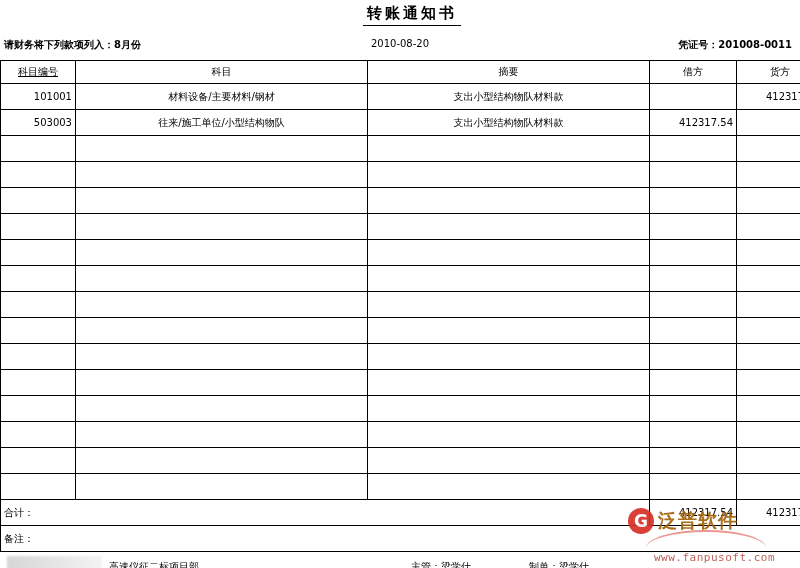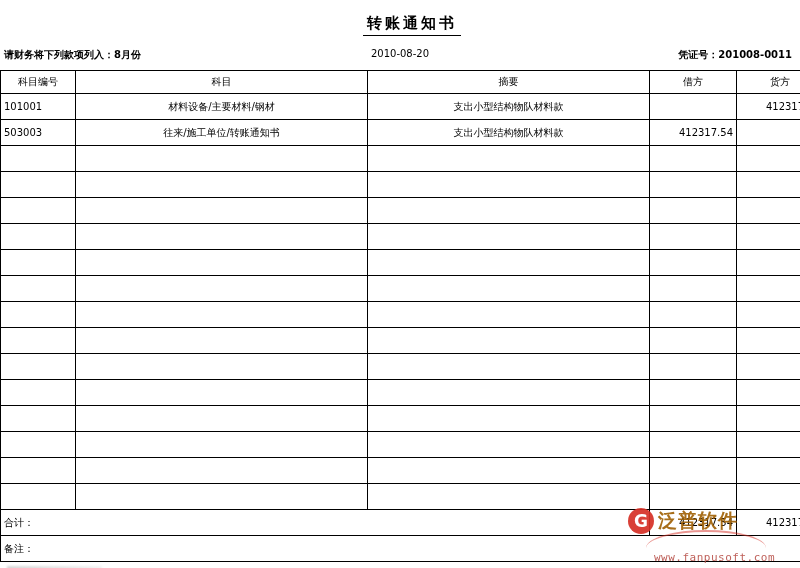--- a/index.html
+++ b/index.html
@@ -18,21 +18,21 @@
   .page {
     position: relative;
     width: 800px;
     height: 568px;
     box-sizing: border-box;
   }
 
   
   .title-wrap {
     text-align: center;
-    padding-top: 13px;
+    padding-top: 3px;
     margin-left: 24px;
   }
   .doc-title {
     display: inline-block;
     font-size: 15px;
     font-weight: bold;
     letter-spacing: 3px;
     border-bottom: 1px solid #000;
     padding: 0 4px 2px 4px;
   }
@@ -80,27 +80,27 @@
     padding: 0 3px;
     height: 25px;
     overflow: hidden;
     white-space: nowrap;
   }
   table.grid th {
     text-align: center;
     font-weight: normal;
     height: 22px;
   }
-  .c-code { width: 68px; text-align: center; }
+  .c-code { width: 68px; text-align: center; text-decoration: underline; }
   .c-subject { width: 285px; text-align: left; }
   .c-summary { width: 275px; text-align: center; }
   .c-debit { width: 80px; text-align: right; }
   .c-credit { width: 80px; text-align: right; }
 
-  .row-code { text-align: left; }
+  .row-code { text-align: right; }
   .row-subject { text-align: center; }
   .row-summary { text-align: center; }
   .row-amt { text-align: right; padding-right: 5px; }
 
   
   .total-label { text-align: left; padding-left: 4px; }
 
   
   .remark-cell { text-align: left; padding-left: 4px; height: 22px; }
 
@@ -207,21 +207,21 @@
     <tbody>
       <tr>
         <td class="row-code">101001</td>
         <td class="row-subject">材料设备/主要材料/钢材</td>
         <td class="row-summary">支出小型结构物队材料款</td>
         <td class="row-amt"></td>
         <td class="row-amt">412317.54</td>
       </tr>
       <tr>
         <td class="row-code">503003</td>
-        <td class="row-subject">往来/施工单位/转账通知书</td>
+        <td class="row-subject">往来/施工单位/小型结构物队</td>
         <td class="row-summary">支出小型结构物队材料款</td>
         <td class="row-amt">412317.54</td>
         <td class="row-amt"></td>
       </tr>
       <tr>
         <td class="row-code"></td>
         <td class="row-subject"></td>
         <td class="row-summary"></td>
         <td class="row-amt"></td>
         <td class="row-amt"></td>

